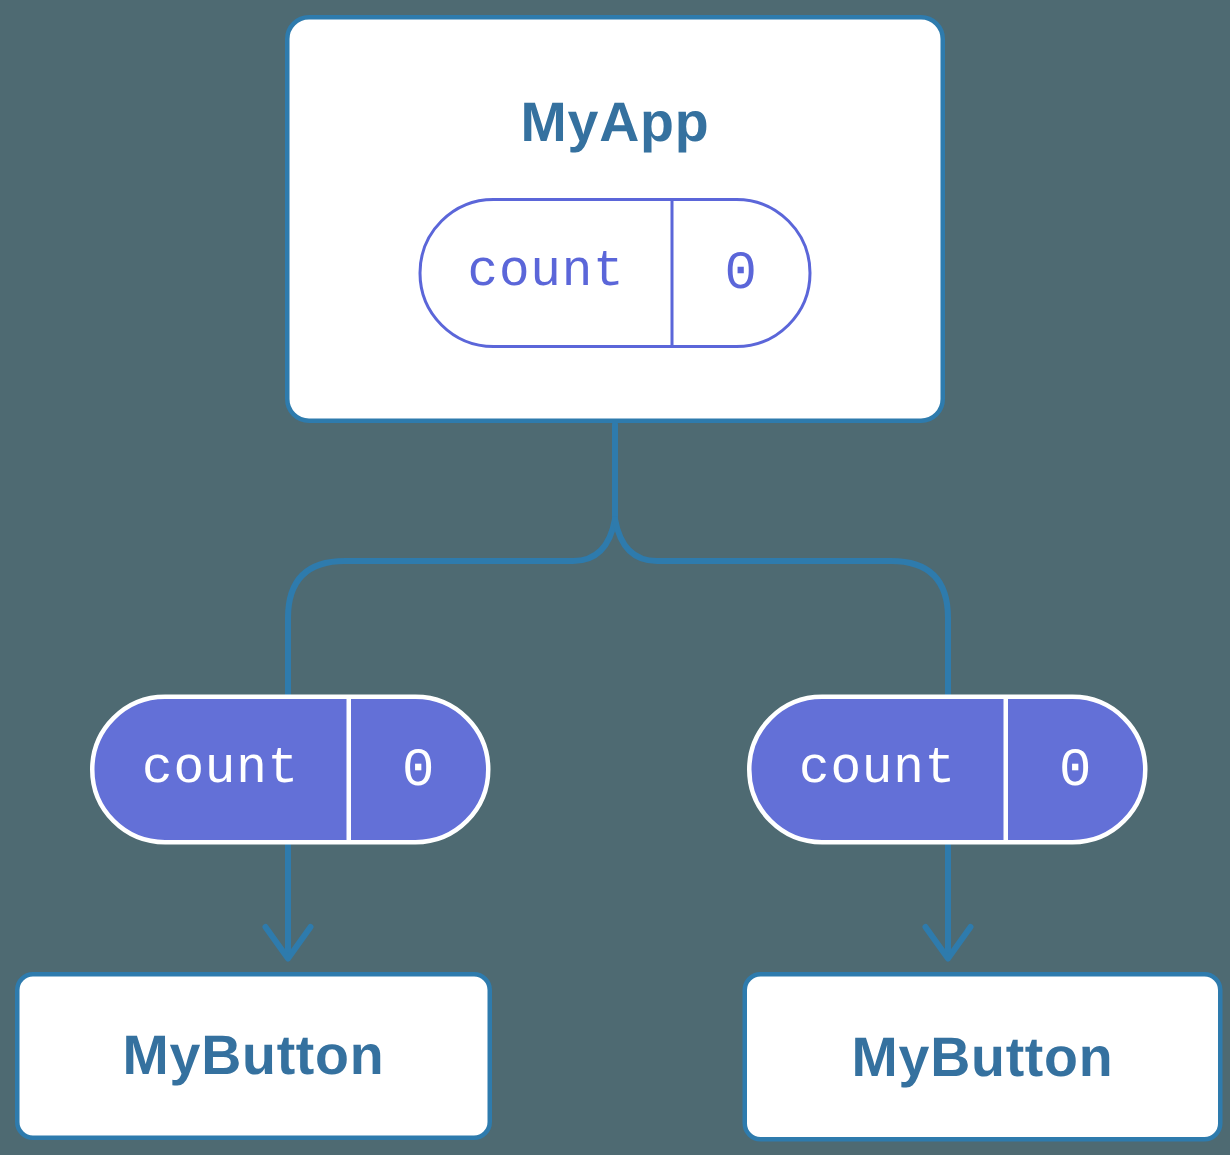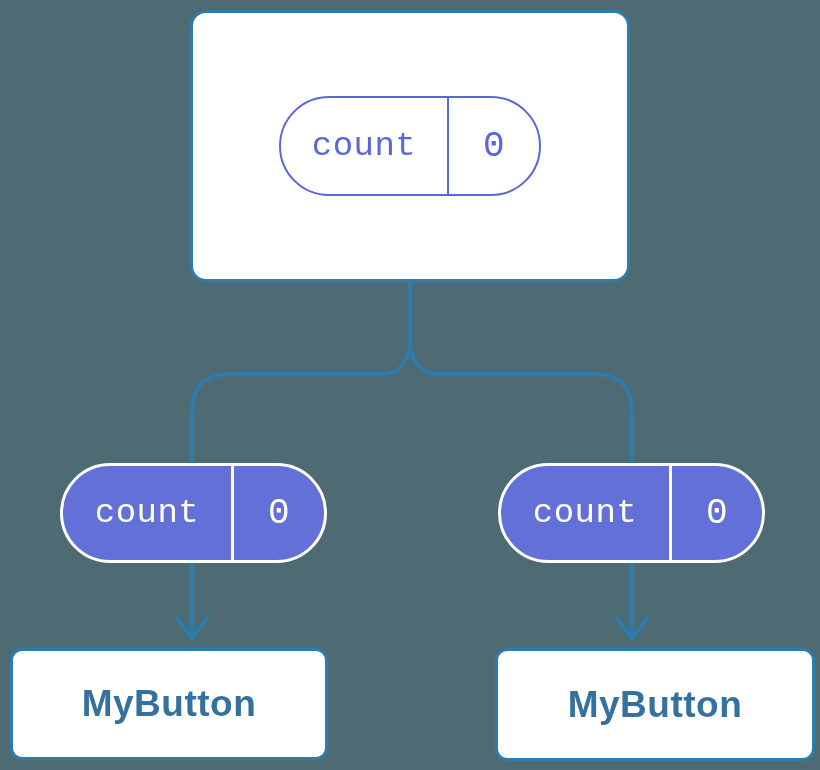--- a/index.html
+++ b/index.html
@@ -90,20 +90,21 @@
 
   <svg class="connectors" viewBox="0 0 820 770" fill="none" stroke="#2e7bad" stroke-width="4" stroke-linecap="round" stroke-linejoin="round">
     <path d="M 410 283 L 410 346"></path>
     <path d="M 410 346 Q 405 374 382 374 L 230 374 Q 192 374 192 412 L 192 637"></path>
     <path d="M 177 618 L 192 639 L 207 618"></path>
     <path d="M 410 346 Q 415 374 438 374 L 594 374 Q 632 374 632 412 L 632 637"></path>
     <path d="M 617 618 L 632 639 L 647 618"></path>
   </svg>
 
   <div class="card app">
+    <div class="comp-title">MyApp</div>
     <div class="pill outline">
       <div class="cell name">count</div>
       <div class="divider"></div>
       <div class="cell value">0</div>
     </div>
   </div>
 
   <div class="pill filled left">
     <div class="cell name">count</div>
     <div class="divider"></div>

